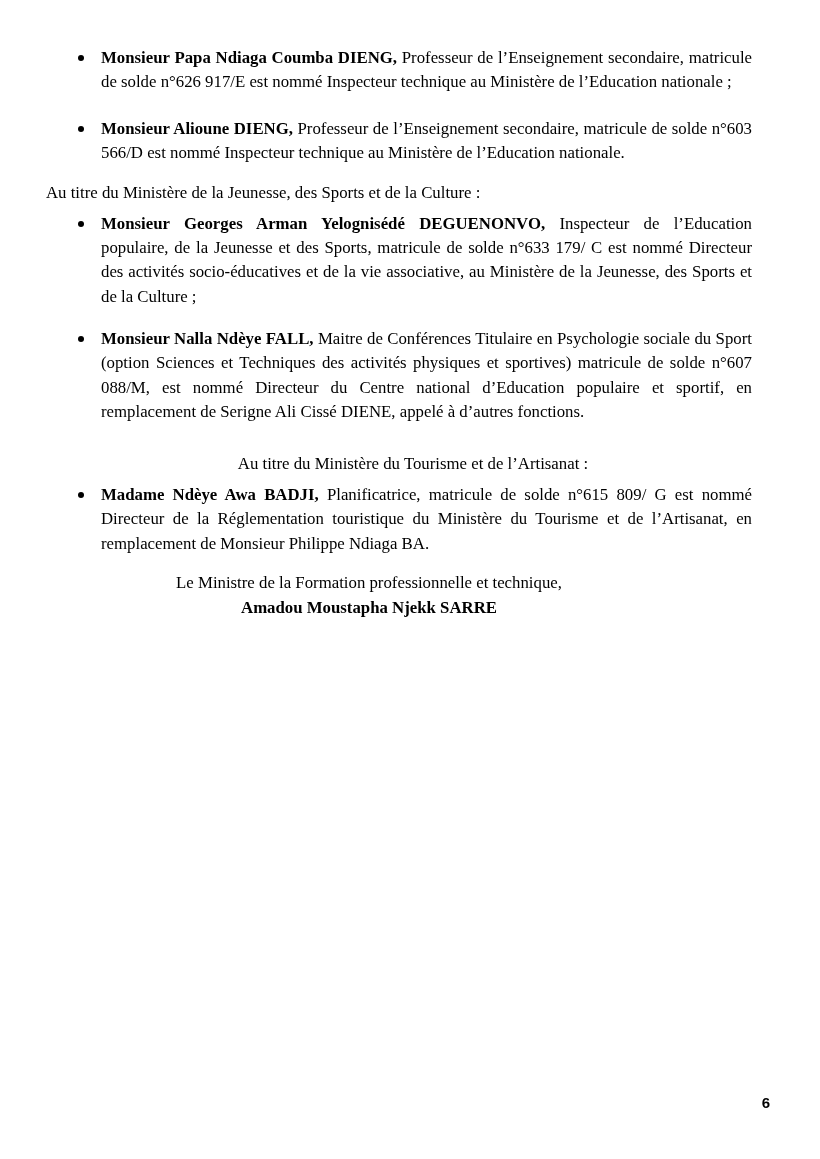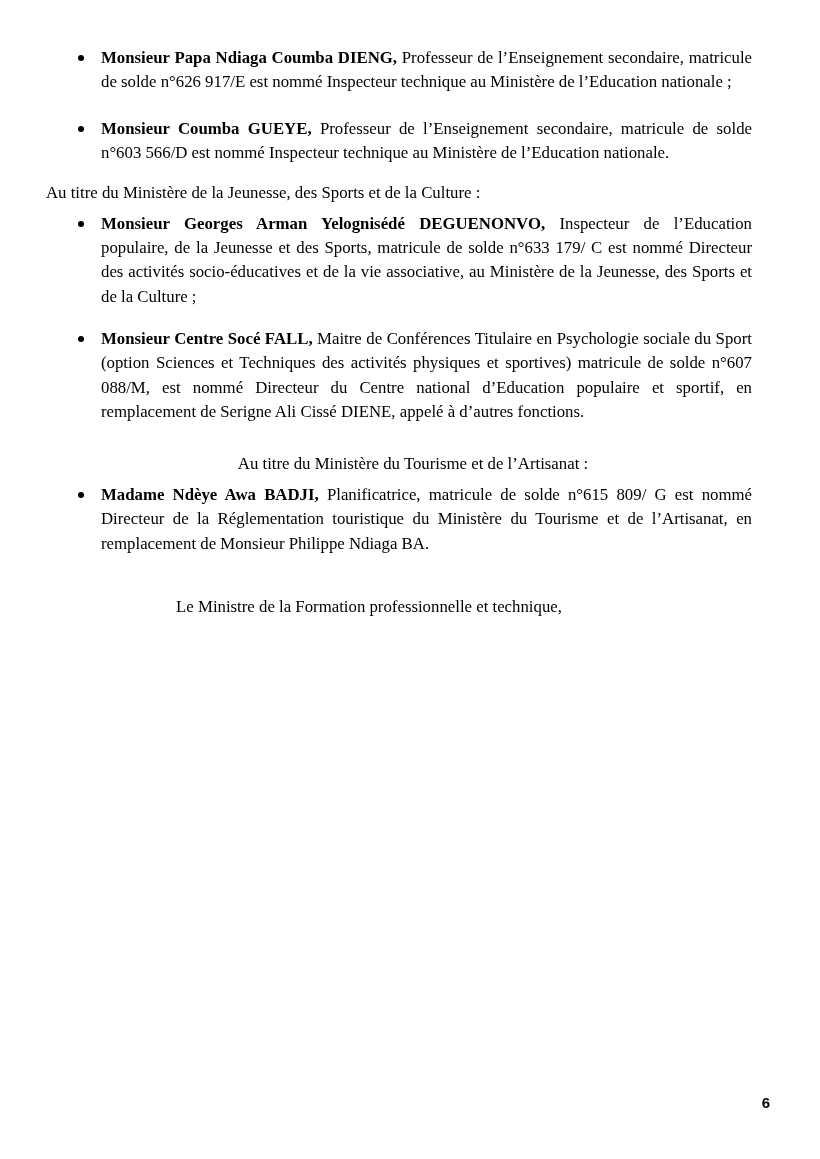--- a/index.html
+++ b/index.html
@@ -54,21 +54,21 @@
     line-height: 1.45;
   }
   .section-heading.indent-a { margin-left: 0px; }
   .section-heading.indent-b { margin-left: 28px; margin-top: 28px; text-align: center; }
 
   .group { margin-bottom: 4px; }
 
   .tight .bullet-item { margin-bottom: 18px; }
 
   .signature {
-    margin-top: 38px;
+    margin-top: 14px;
     text-align: center;
     font-size: 16.8px;
     line-height: 1.5;
     padding-right: 60px;
   }
   .signature .sig-name {
     font-weight: bold;
   }
   .page-number {
     position: absolute;
@@ -82,41 +82,42 @@
 </head>
 <body>
 
 <div class="page">
 
   <ul class="bullet-list group">
     <li class="bullet-item">
       <span class="lead">Monsieur Papa Ndiaga Coumba DIENG,</span><span> Professeur de l’Enseignement secondaire, matricule de solde n°626 917/E est nommé Inspecteur technique au Ministère de l’Education nationale ;</span>
     </li>
     <li class="bullet-item" style="margin-bottom:16px;">
-      <span class="lead">Monsieur Coumba GUEYE,</span><span> Professeur de l’Enseignement secondaire, matricule de solde n°603 566/D est nommé Inspecteur technique au Ministère de l’Education nationale.</span>
+      <span class="lead">Monsieur Alioune DIENG,</span><span> Professeur de l’Enseignement secondaire, matricule de solde n°603 566/D est nommé Inspecteur technique au Ministère de l’Education nationale.</span>
     </li>
   </ul>
 
   <div class="section-heading indent-a">Au titre du Ministère de la Jeunesse, des Sports et de la Culture :</div>
 
   <ul class="bullet-list group tight">
     <li class="bullet-item">
       <span class="lead">Monsieur Georges Arman Yelognisédé DEGUENONVO,</span><span> Inspecteur de l’Education populaire, de la Jeunesse et des Sports, matricule de solde n°633 179/ C est nommé Directeur des activités socio-éducatives et de la vie associative, au Ministère de la Jeunesse, des Sports et de la Culture ;</span>
     </li>
     <li class="bullet-item" style="margin-bottom:0;">
-      <span class="lead">Monsieur Centre Socé FALL,</span><span> Maitre de Conférences Titulaire en Psychologie sociale du Sport (option Sciences et Techniques des activités physiques et sportives) matricule de solde n°607 088/M, est nommé Directeur du Centre national d’Education populaire et sportif, en remplacement de Serigne Ali Cissé DIENE, appelé à d’autres fonctions.</span>
+      <span class="lead">Monsieur Nalla Ndèye FALL,</span><span> Maitre de Conférences Titulaire en Psychologie sociale du Sport (option Sciences et Techniques des activités physiques et sportives) matricule de solde n°607 088/M, est nommé Directeur du Centre national d’Education populaire et sportif, en remplacement de Serigne Ali Cissé DIENE, appelé à d’autres fonctions.</span>
     </li>
   </ul>
 
   <div class="section-heading indent-b">Au titre du Ministère du Tourisme et de l’Artisanat :</div>
 
   <ul class="bullet-list group">
     <li class="bullet-item" style="margin-bottom:8px;">
       <span class="lead">Madame Ndèye Awa BADJI,</span><span> Planificatrice, matricule de solde n°615 809/ G est nommé Directeur de la Réglementation touristique du Ministère du Tourisme et de l’Artisanat, en remplacement de Monsieur Philippe Ndiaga BA.</span>
     </li>
   </ul>
 
   <div class="signature">
     <div>Le Ministre de la Formation professionnelle et technique,</div>
+    <div class="sig-name">Amadou Moustapha Njekk SARRE</div>
   </div>
 
   <div class="page-number">6</div>
 </div>
 
 </body></html>

